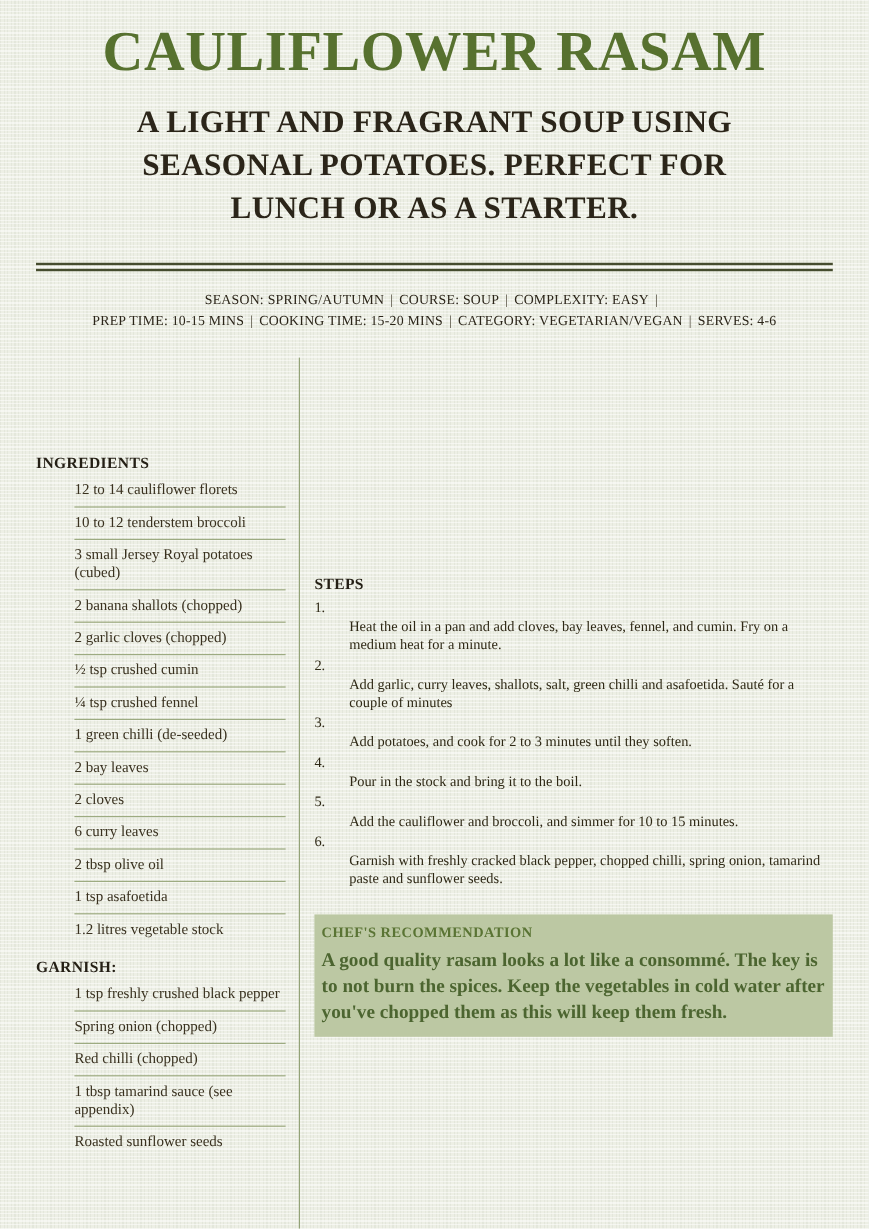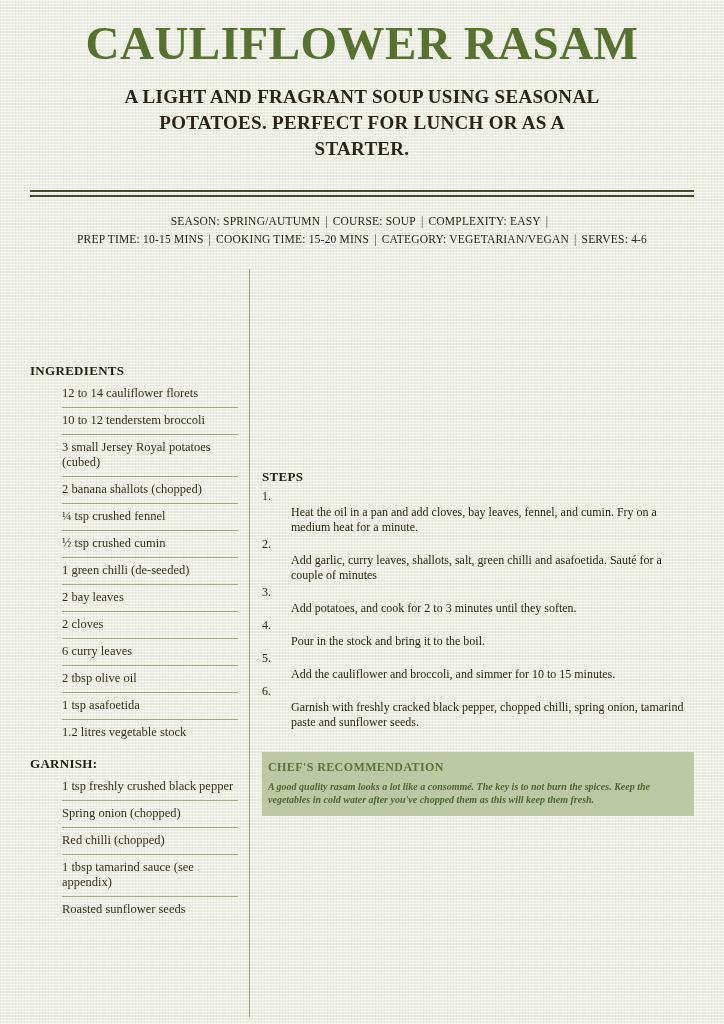--- a/index.html
+++ b/index.html
@@ -13,21 +13,21 @@
       repeating-linear-gradient(90deg, rgba(190,198,180,0.20) 0 1px, transparent 1px 3px);
     color:var(--text-dark,#2b2519);
   }
   header { padding-top:20px; text-align:center; }
   h1.title {
     font-size:47px; line-height:1.0; font-weight:bold; letter-spacing:0.5px;
     color:var(--title-green,#57712f);
   }
   p.subtitle {
     margin:17px auto 0; max-width:500px;
-    font-size:19px; font-weight:bold; line-height:1.38; letter-spacing:0.3px;
+    font-size:26px; font-weight:bold; line-height:1.38; letter-spacing:0.3px;
     color:var(--text-dark,#2b2519);
   }
   .double-rule {
     margin:27px 30px 0; height:7px;
     border-top:2px solid var(--rule-olive,#454c2e);
     border-bottom:2px solid var(--rule-olive,#454c2e);
   }
   .meta { margin-top:15px; text-align:center; font-size:11.5px; line-height:18px; letter-spacing:0.2px; }
   .meta .meta-label { font-weight:normal; }
   .meta .meta-sep { display:inline-block; padding:0 5px; color:#4a4436; }
@@ -51,21 +51,21 @@
   ol.steps-list .txt { margin-left:16px; padding-right:4px;margin-top:16px; }
   .chef-box {
     margin-top:22px; background:var(--chef-box-bg,#bcc8a3);
     padding:8px 6px 10px;
   }
   .chef-box h3 {
     font-size:12px; font-weight:bold; letter-spacing:0.4px;
     color:var(--chef-heading-green,#5a7434);
   }
   .chef-box p {
-    margin-top:5px; font-size:10px; font-style:italic; font-weight:bold; line-height:1.32;
+    margin-top:5px; font-size:16px; font-weight:bold; line-height:1.32;
     color:var(--chef-text-green,#4c6530);
   }
 </style>
 </head>
 <body>
 
 <div class="page">
 
   <header>
     <h1 class="title">CAULIFLOWER RASAM</h1>
@@ -81,22 +81,23 @@
 
   <div class="content">
 
     <section class="col-left">
       <h2 class="sec-heading">INGREDIENTS</h2>
       <ul class="ing-list" id="ingredients-list">
           <li>12 to 14 cauliflower florets</li>
           <li>10 to 12 tenderstem broccoli</li>
           <li>3 small Jersey Royal potatoes (cubed)</li>
           <li>2 banana shallots (chopped)</li>
+          <li>2 garlic cloves (chopped)</li>
+          <li>½ tsp crushed cumin</li>
           <li>¼ tsp crushed fennel</li>
-          <li>½ tsp crushed cumin</li>
           <li>1 green chilli (de-seeded)</li>
           <li>2 bay leaves</li>
           <li>2 cloves</li>
           <li>6 curry leaves</li>
           <li>2 tbsp olive oil</li>
           <li>1 tsp asafoetida</li>
           <li>1.2 litres vegetable stock</li>
         </ul>
       <h2 class="sec-heading garnish-h">GARNISH:</h2>
       <ul class="ing-list" id="garnish-list">

